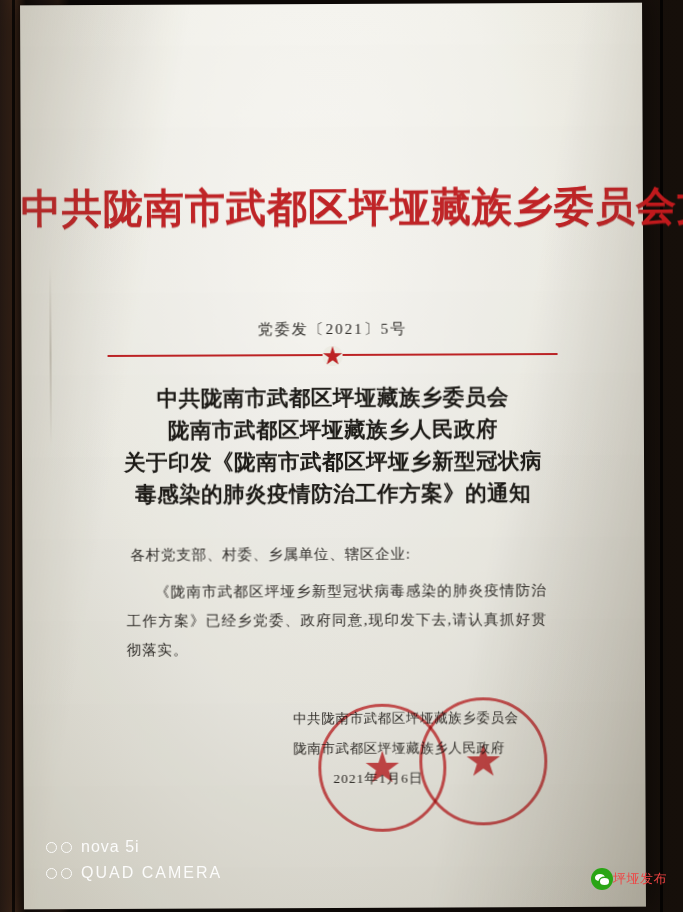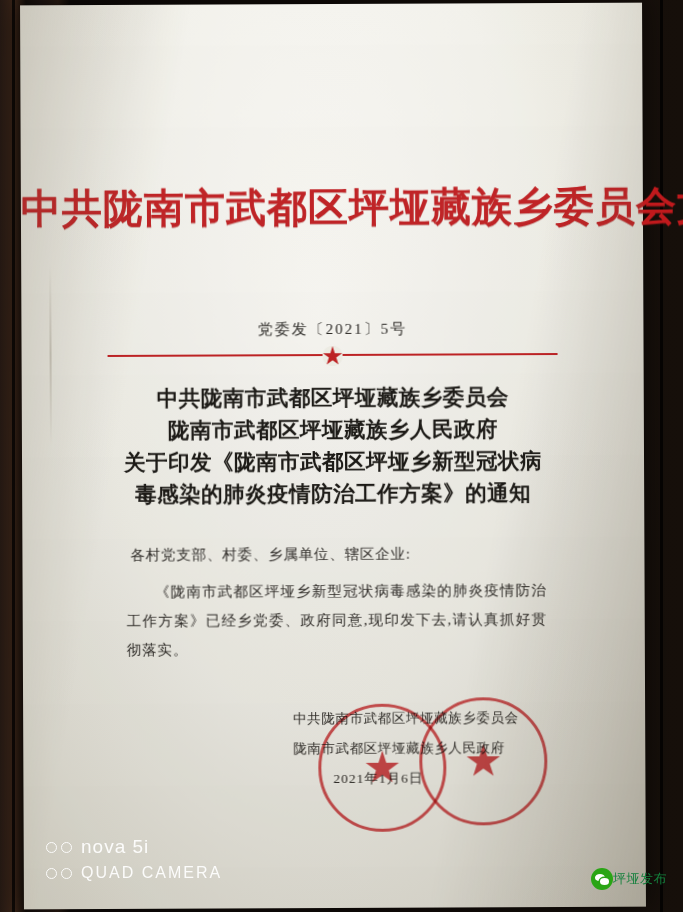--- a/index.html
+++ b/index.html
@@ -233,37 +233,37 @@
     gap: 4px;
   }
   .cam-dots i {
     display: block;
     width: 9px;
     height: 9px;
     border: 1.6px solid #fff;
     border-radius: 50%;
   }
   .cam-brand {
-    font-size: 19px;
+    font-size: 16px;
     letter-spacing: 1px;
     font-weight: 400;
   }
   .cam-sub {
     font-size: 16px;
     letter-spacing: 2px;
   }
 
   
   .wechat {
     position: absolute;
     right: 16px;
     bottom: 22px;
     display: flex;
     align-items: center;
-    color: #15803d;
+    color: #ef4444;
     font-family: "Liberation Sans", sans-serif;
     font-size: 13px;
     letter-spacing: 0.5px;
   }
   .wechat-icon {
     width: 22px;
     height: 22px;
     border-radius: 50%;
     background: #2aa515;
     position: relative;

